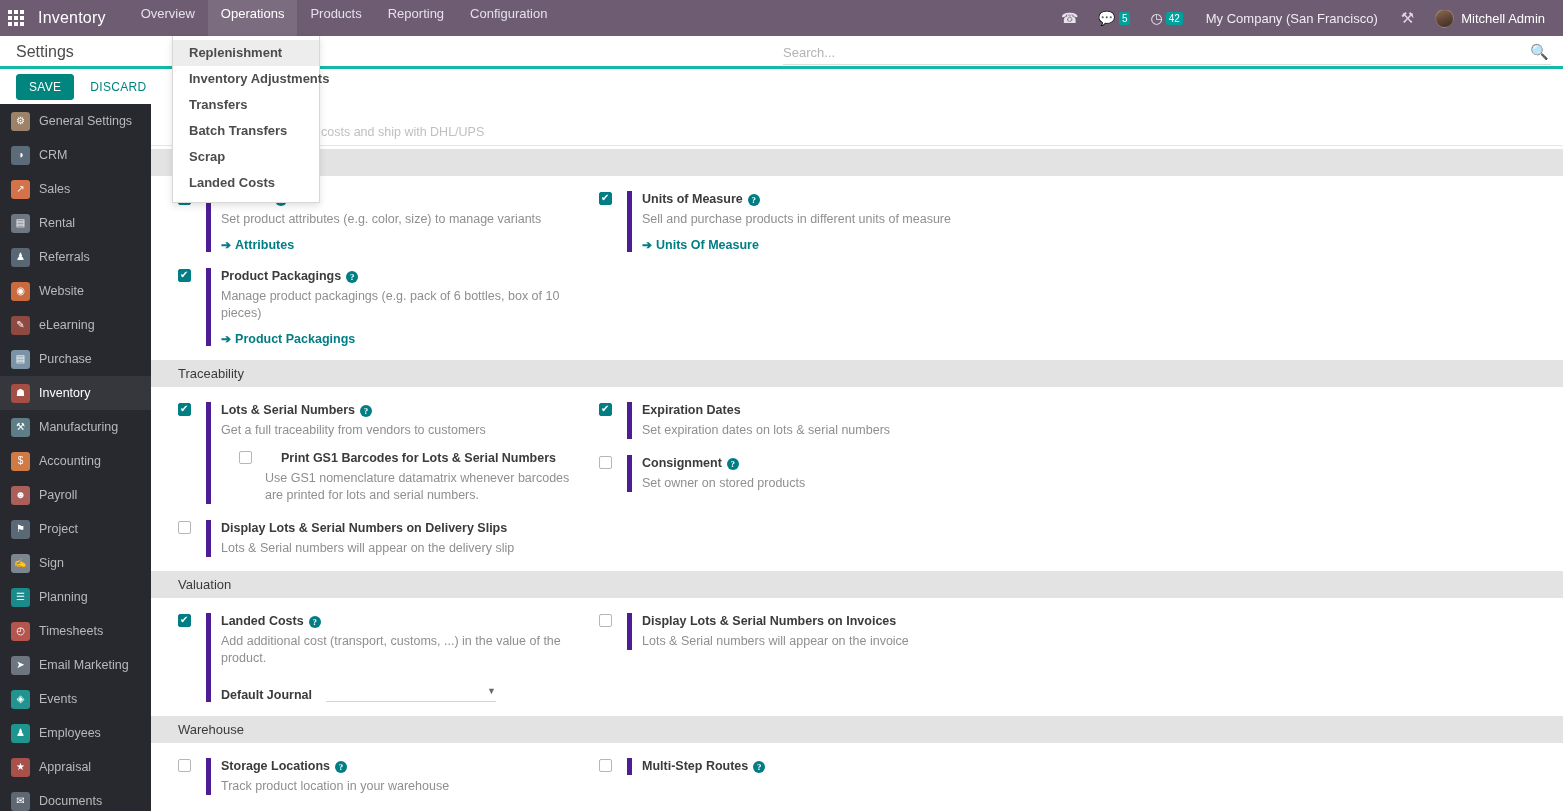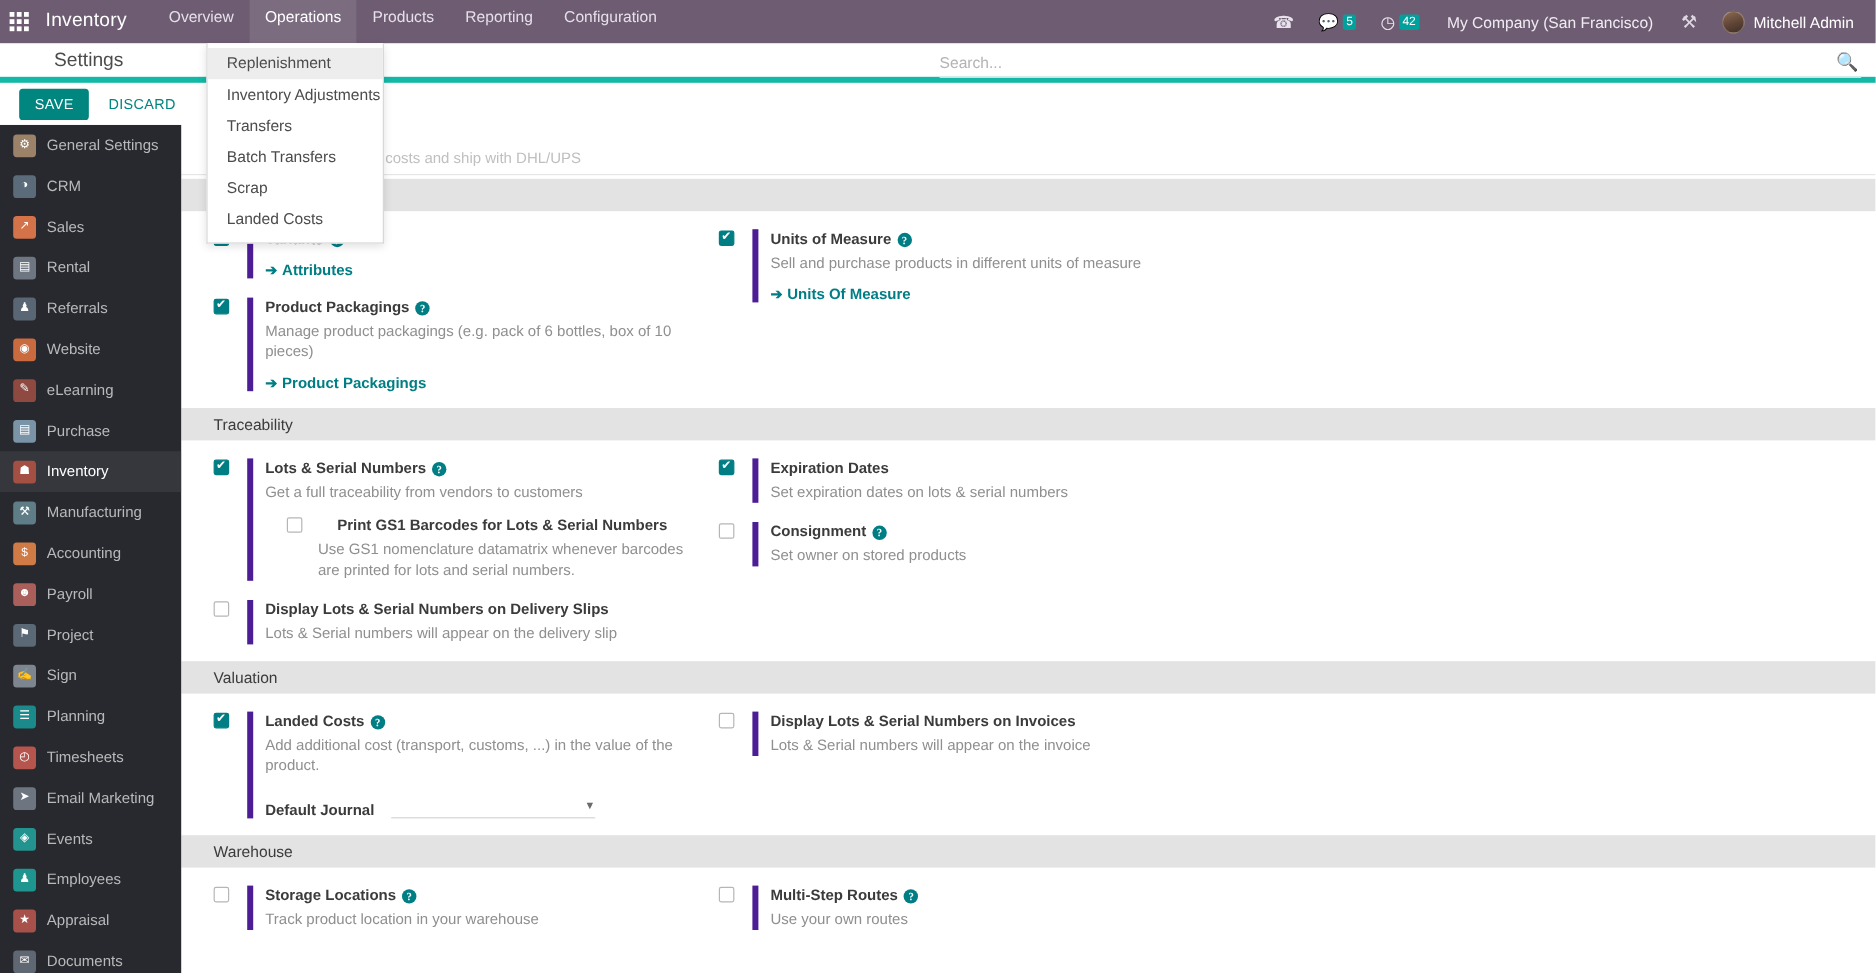--- a/index.html
+++ b/index.html
@@ -69,34 +69,34 @@
     display:block;
   }
   .tools-icon { font-size: 15px; color: #ded7e2; }
 
   
   .dropdown {
     position: absolute; top: 36px; left: 172px;
     width: 148px; background: #ffffff;
     border: 1px solid #d8d8d8; border-top: none;
     box-shadow: 0 3px 7px rgba(0,0,0,.12);
-    z-index: 70; padding: 4px 0 6px 0;
+    z-index: 70; padding: 4px 0 6px 0; font-weight: bold;
   }
   .dd-item {
     padding: 4px 16px; font-size: 13px; color: #4c4c4c;
     line-height: 18px; cursor: pointer; white-space: nowrap;
   }
   .dd-item:hover, .dd-item.hovered { background: #ededed; }
 
   
   .cp {
     position: absolute; top: 36px; left: 0;
     width: 1563px; height: 33px;
-    background: #ffffff; border-bottom: 5px solid #14b8a6;
-    display: flex; align-items: center; z-index: 20; padding-left: 29px;
+    background: #ffffff; border-bottom: 3px solid #14b8a6;
+    display: flex; align-items: center; z-index: 20;
   }
   .cp-title {
     font-size: 16px; color: #4c4c4c; padding-left: 16px;
     font-weight: 400; line-height: 33px;
   }
   .cp-search {
     position: absolute; left: 783px; top: 4px;
     width: 768px; height: 25px;
     border-bottom: 1px solid #dcdcdc;
     display: flex; align-items: center;
@@ -399,21 +399,21 @@
       </div>
       <div class="sec-body">
         <div class="col">
           <div class="setting">
             <div class="cbwrap">
               <span class="cb on"></span>
             </div>
             <div class="setbody"><div class="set-title">
                 <span>Variants</span>
                 <span class="help">?</span>
-              </div><a class="intlink">
+              </div><div class="set-desc">Set product attributes (e.g. color, size) to manage variants</div><a class="intlink">
                 <span class="arrow">➔</span>
                 <span>Attributes</span>
               </a></div>
           </div>
           <div class="setting">
             <div class="cbwrap">
               <span class="cb on"></span>
             </div>
             <div class="setbody"><div class="set-title">
                 <span>Product Packagings</span>
@@ -563,21 +563,20 @@
         <div class="col2">
           <div class="setting">
             <div class="cbwrap">
               <span class="cb"></span>
             </div>
             <div class="setbody">
               <div class="set-title">
                 <span>Multi-Step Routes</span>
                 <span class="help">?</span>
               </div>
-              <div class="set-desc">Use your own routes</div>
             </div>
           </div>
         </div>
       </div>
     </div>
 </div>
 
 <div class="dropdown" id="dropdown">
     <div class="dd-item hovered">Replenishment</div>
     <div class="dd-item">Inventory Adjustments</div>

